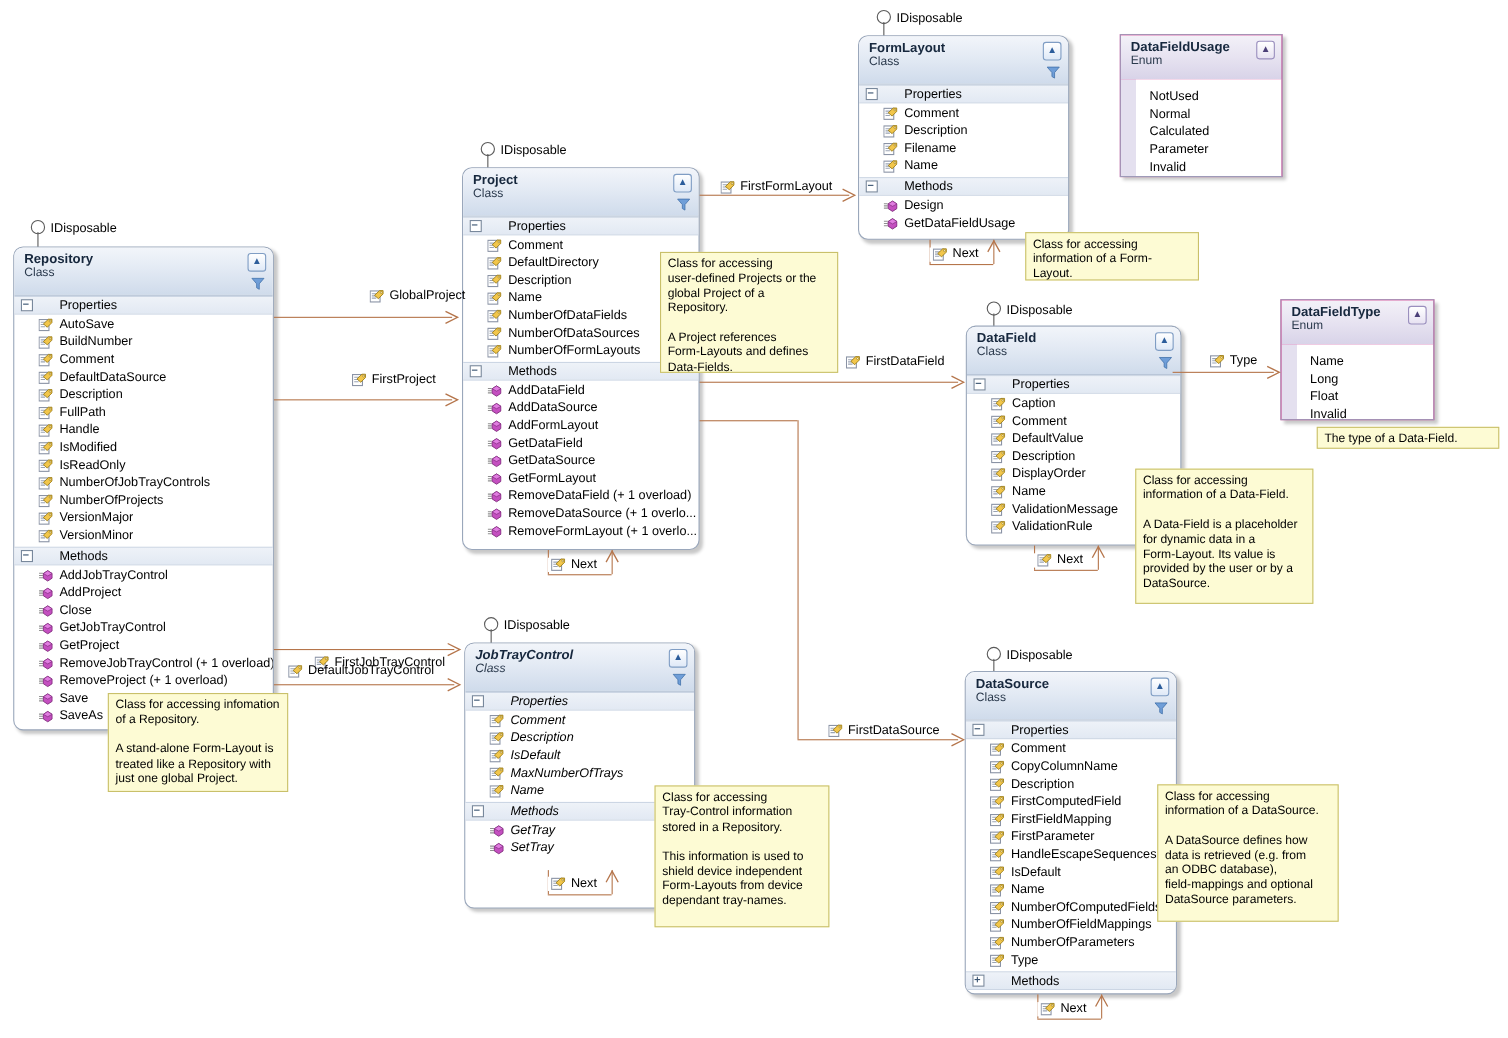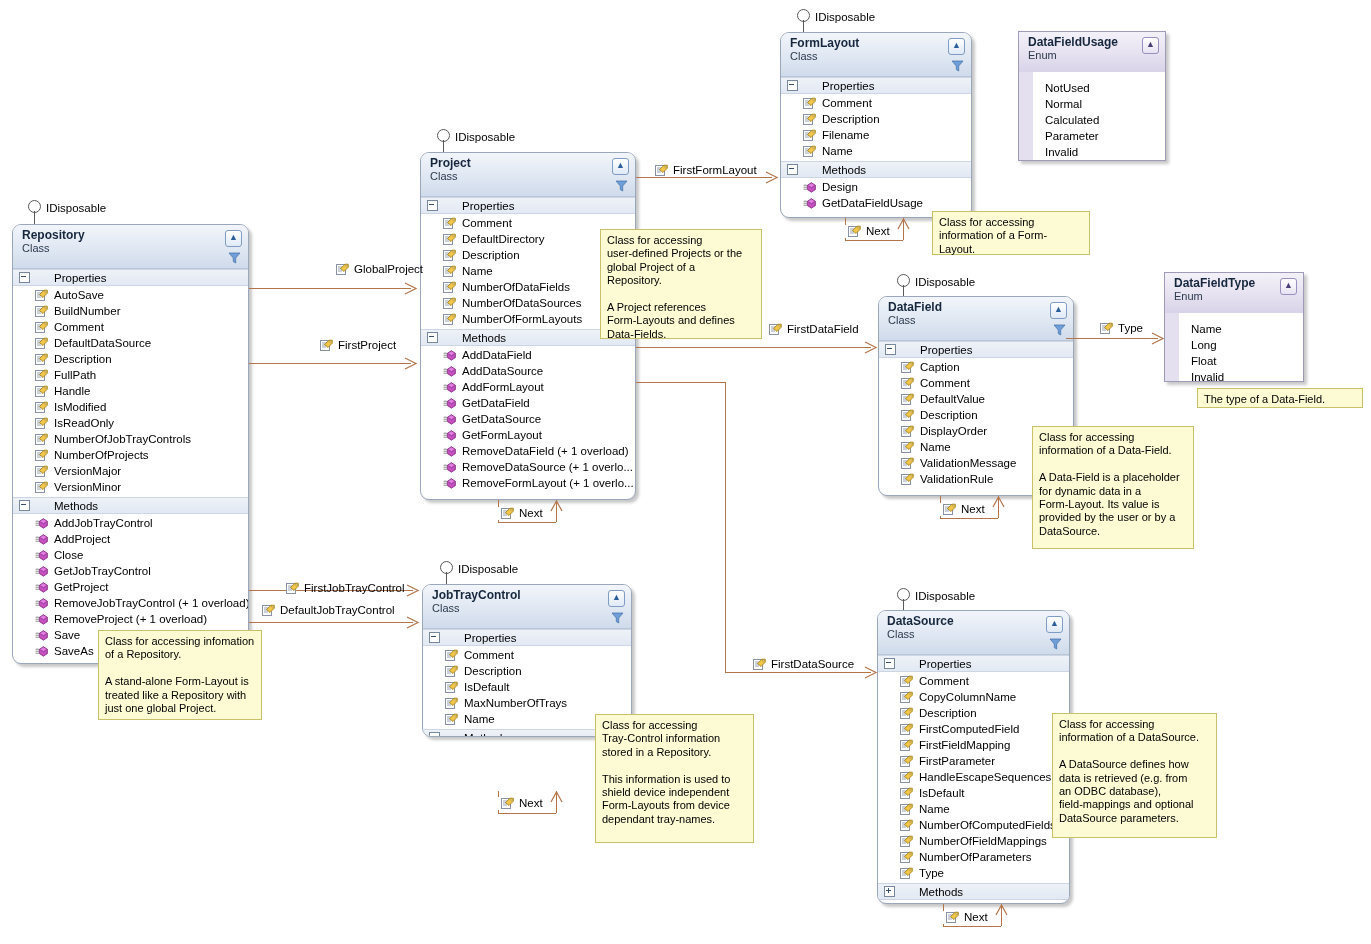--- a/index.html
+++ b/index.html
@@ -813,21 +813,21 @@
       <div class="row">
           <span>Invalid</span>
         </div>
     </div>
   </div>
 
   <div class="lolli-c" style="left:440px;top:561px;"></div>
   <div class="lolli-s" style="left:445.5px;top:572px;height:13px;"></div>
   <div class="lolli-t" style="left:458px;top:563px;">IDisposable</div>
 
-  <div class="uml" style="left:422px;top:584px;width:210px;height:153px;">
+  <div class="uml" style="left:422px;top:584px;width:210px;height:242px;font-style:italic;">
     <div class="uml-head">
       <div class="uml-title">JobTrayControl</div>
       <div class="uml-stereo">Class</div>
       <div class="chev">▲</div>
       <svg class="funnel" viewBox="0 0 13 12">
           <path d="M1 1h11l-4.3 5v5l-2.4-1.4V6z" fill="#6f9ed8" stroke="#3f6fa8" stroke-width=".7"></path>
         </svg>
     </div>
     <div class="sect">
       <span class="pm"></span>
@@ -1115,21 +1115,21 @@
           <path d="M4.5 5.5 L9 1.2 L12.3 1.2 L12.3 4.2 L8 8.5 Z" fill="#f2c64b" stroke="#9a7c18" stroke-width="0.8"></path>
           <circle cx="10.6" cy="2.9" r="0.9" fill="#fff6cf" stroke="#9a7c18" stroke-width="0.6"></circle>
         </svg></span>
     <span>FirstProject</span>
   </div>
 
   <div class="ln lnh" style="left:249px;top:590px;width:164px;"></div>
   <svg class="arrow-svg" style="left:406px;top:584px;" width="14" height="13">
       <path d="M1 1 L12 6.5 L1 12" fill="none" stroke="#b5754b" stroke-width="1.2"></path>
     </svg>
-  <div class="assoc-lbl" style="left:286px;top:582px;">
+  <div class="assoc-lbl" style="left:286px;top:596px;">
     <span class="ico"><svg viewBox="0 0 13 13" width="13" height="13">
           <rect x="0.5" y="1.5" width="9" height="10" fill="#ffffff" stroke="#8a93a5" stroke-width="1"></rect>
           <line x1="2" y1="4" x2="7.5" y2="4" stroke="#9aa3b3" stroke-width="1"></line>
           <line x1="2" y1="6" x2="7.5" y2="6" stroke="#9aa3b3" stroke-width="1"></line>
           <line x1="2" y1="8" x2="6" y2="8" stroke="#9aa3b3" stroke-width="1"></line>
           <path d="M4.5 5.5 L9 1.2 L12.3 1.2 L12.3 4.2 L8 8.5 Z" fill="#f2c64b" stroke="#9a7c18" stroke-width="0.8"></path>
           <circle cx="10.6" cy="2.9" r="0.9" fill="#fff6cf" stroke="#9a7c18" stroke-width="0.6"></circle>
         </svg></span>
     <span>FirstJobTrayControl</span>
   </div>

